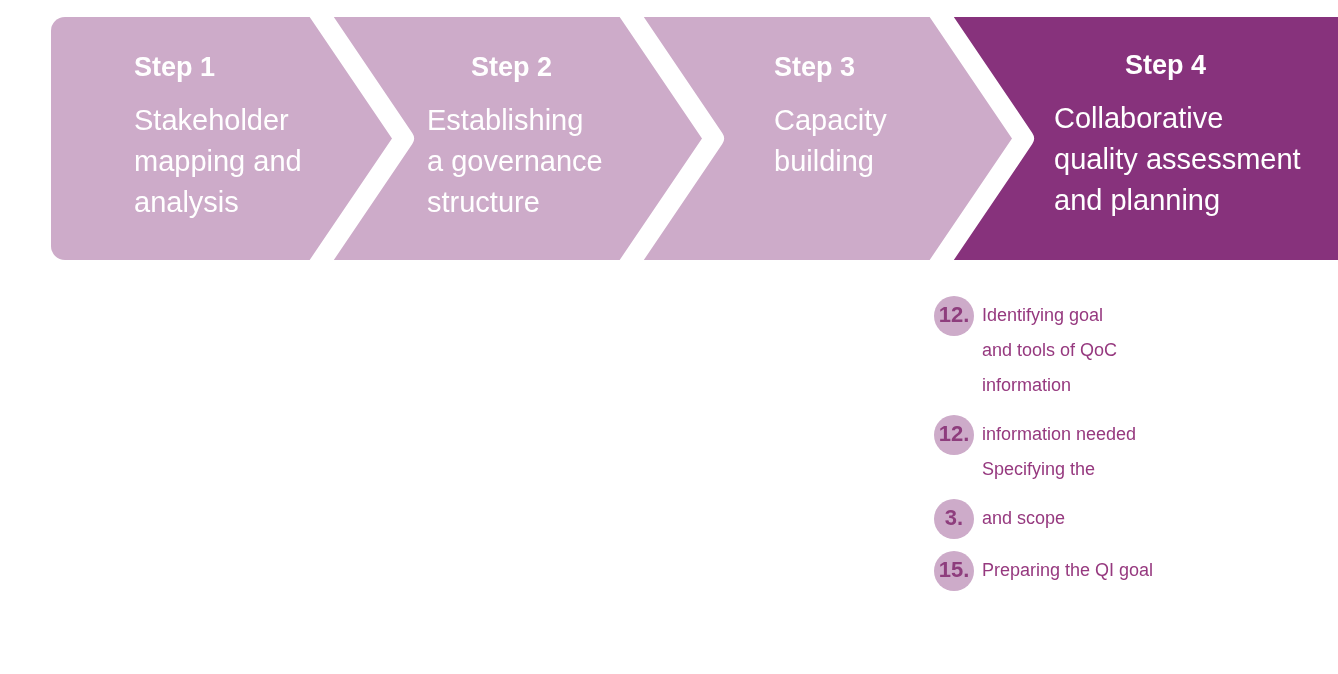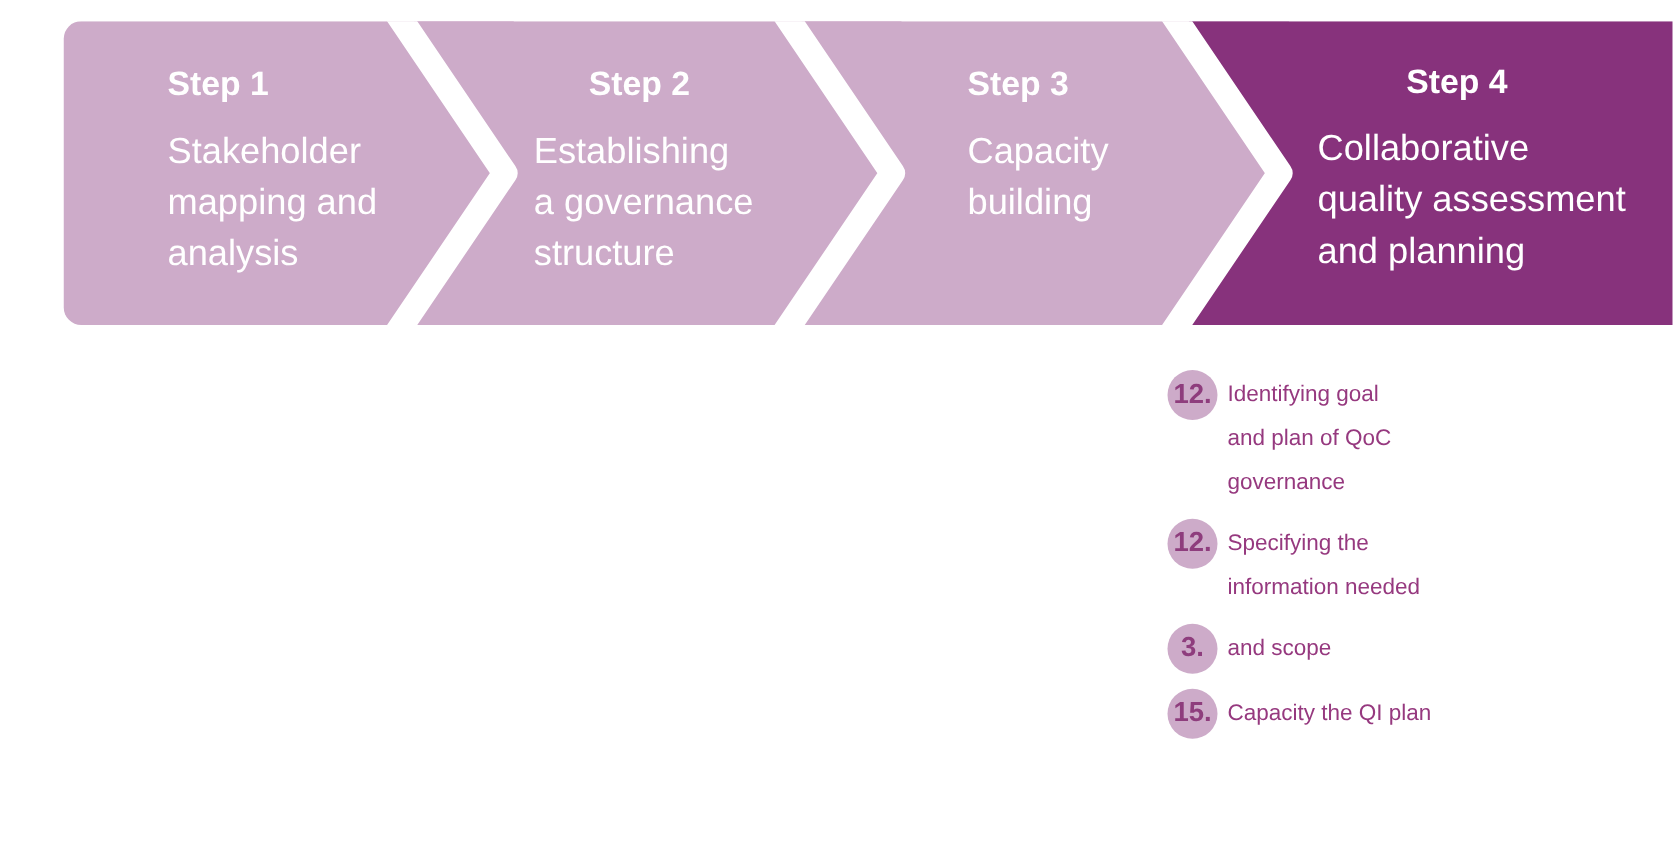--- a/index.html
+++ b/index.html
@@ -124,40 +124,40 @@
     <text class="step-body" x="1015" y="210">and planning</text>
   </svg>
 </div>
 
 <div id="qoc-list">
 
   <div class="list-item">
     <div class="item-badge">12.</div>
     <div class="item-text">
       <div>Identifying goal</div>
-      <div>and plan of QoC</div>
-      <div>governance</div>
+      <div>and tools of QoC</div>
+      <div>information</div>
     </div>
   </div>
 
   <div class="list-item">
     <div class="item-badge">12.</div>
     <div class="item-text">
+      <div>information needed</div>
       <div>Specifying the</div>
-      <div>information needed</div>
     </div>
   </div>
 
   <div class="list-item">
     <div class="item-badge">3.</div>
     <div class="item-text">
       <div>and scope</div>
     </div>
   </div>
 
   <div class="list-item">
     <div class="item-badge">15.</div>
     <div class="item-text">
-      <div>Capacity the QI plan</div>
+      <div>Preparing the QI goal</div>
     </div>
   </div>
 
 </div>
 
 </body></html>

